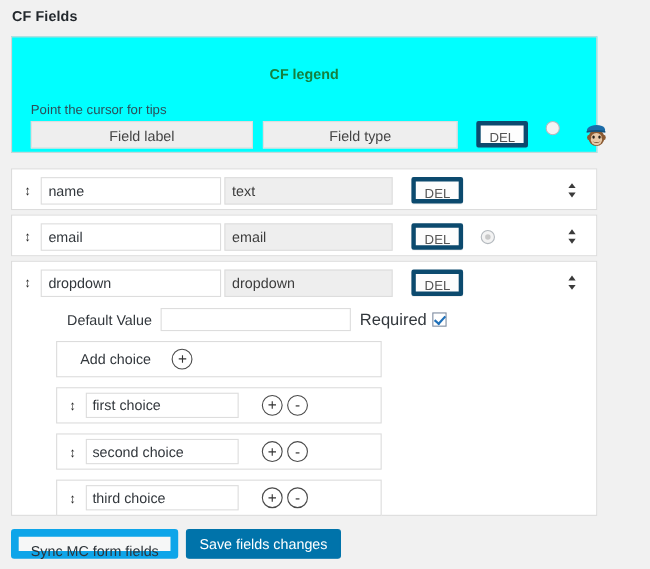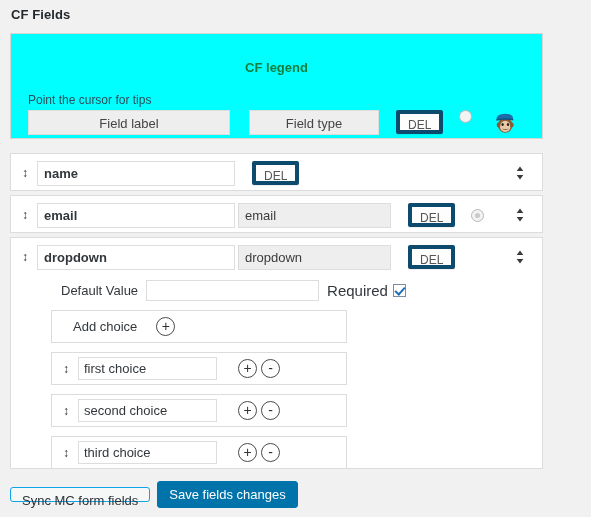--- a/index.html
+++ b/index.html
@@ -68,21 +68,21 @@
     height: 25px;
     line-height: 25px;
     background: #eeeeee;
     border: 1px solid #dddddd;
     box-sizing: border-box;
     text-align: center;
     font-size: 13px;
     color: #444;
   }
   .hdr-label { width: 202px; }
-  .hdr-type  { width: 130px; margin-left: 19px; }
+  .hdr-type  { width: 177px; margin-left: 9px; }
 
   .del-btn {
     height: 24px;
     min-width: 42px;
     padding: 0 8px;
     background: #fdfdfd;
     border: 4px solid #0c4a6e;
     border-radius: 2px;
     box-sizing: border-box;
     font-size: 12px;
@@ -157,21 +157,21 @@
     font-size: 13px;
     color: #32373c;
     padding: 0 6px;
     outline: none;
   }
   .txt-input.readonly {
     background: #eeeeee;
     color: #3c3c3c;
     border-color: #dddddd;
   }
-  .inp-label { width: 198px; margin-left: 6px; font-weight: bold; }
+  .inp-label { width: 164px; margin-left: 6px; }
   .inp-type  { width: 153px; margin-left: 3px; }
 
   .row-del { margin-left: 17px; }
   .row-radio { margin-left: 16px; }
 
   .sorter {
     position: absolute;
     right: 16px;
     top: 11px;
     width: 12px;
@@ -297,24 +297,24 @@
 
   
   .footer {
     position: absolute;
     left: 10px;
     top: 481px;
     display: flex;
     align-items: center;
   }
   .btn-secondary {
-    height: 15px;
+    height: 27px;
     padding: 0 11px;
     background: #f6f7f7;
-    border: 1px solid #0ea5e9;
+    border: 7px solid #0ea5e9;
     border-radius: 3px;
     font-family: "Liberation Sans", sans-serif;
     font-size: 13px;
     color: #2c3338;
     cursor: pointer;
     line-height: 25px;
   }
   .btn-primary {
     height: 27px;
     margin-left: 7px;
@@ -359,20 +359,21 @@
         </svg>
       </span>
     </div>
   </div>
 </div>
 
 <div class="field-row" style="top:153px;height:38px;">
   <div class="row-main">
     <span class="drag-handle">↕</span>
     <input class="txt-input inp-label" value="name" style="">
+    <input class="txt-input inp-type readonly" readonly="" value="text" style="">
     <div class="del-btn row-del">DEL</div>
     <span class="sorter">
       <svg width="12" height="16" viewBox="0 0 12 16">
           <path d="M6 1.5 L9.3 6 L2.7 6 Z" fill="#3a3a3a"></path>
           <path d="M6 14.5 L2.7 10 L9.3 10 Z" fill="#3a3a3a"></path>
         </svg>
     </span>
   </div>
 </div>
 

